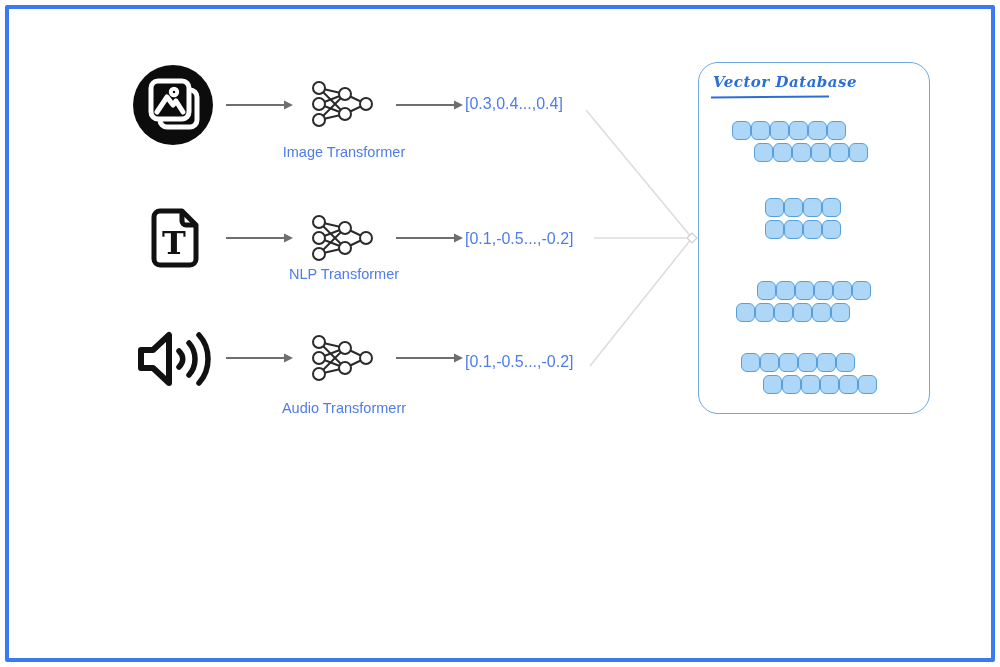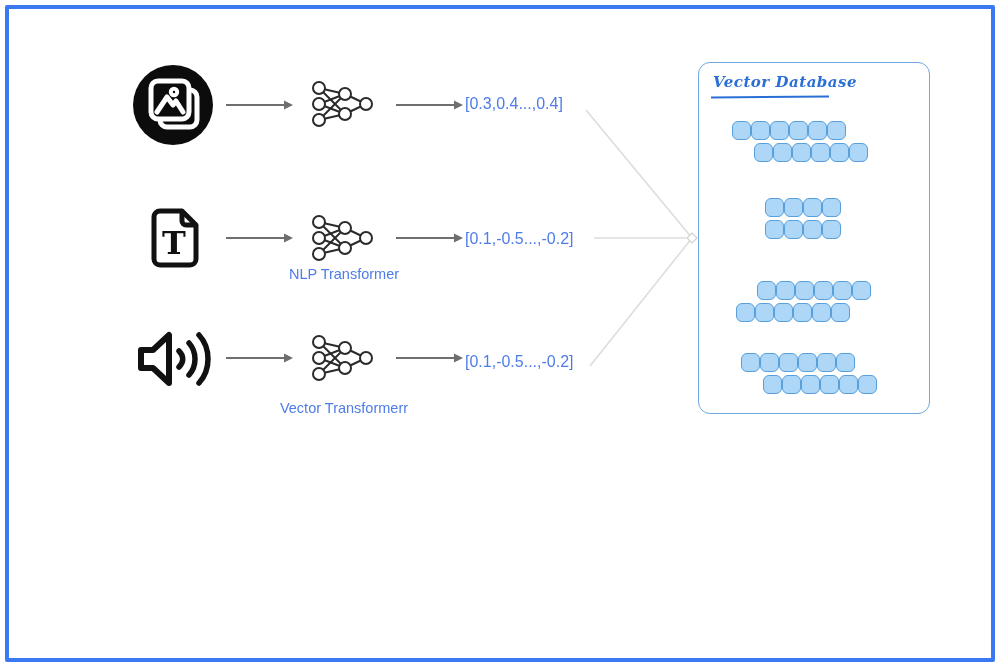--- a/index.html
+++ b/index.html
@@ -52,21 +52,21 @@
   .p-r3-nn  { left:310px; top:334px; }
   .p-r3-lb  { left:249px; top:400px; }
   .p-r3-a2  { left:396px; top:352px; }
   .p-r3-vec { left:465px; top:353px; }
 
   .overlay { position:absolute; left:0; top:0; pointer-events:none; }
 
   .db {
     position:absolute; left:698px; top:62px; width:232px; height:352px;
     border:1.5px solid var(--db-border,#6fa6e3);
-    border-radius:12px;
+    border-radius:20px;
     background:#ffffff;
     padding-left:31px;
   }
   .db-title {
     position:absolute; left:14px; top:10px;
     font-family:"DejaVu Serif", serif;
     font-style:italic; font-weight:bold;
     font-size:15px; letter-spacing:0.5px;
     color:var(--db-title,#2a6fd6);
   }
@@ -132,20 +132,21 @@
       <g stroke="#2a2a2a" stroke-width="2" fill="#ffffff">
         <circle cx="9" cy="8" r="6"></circle>
           <circle cx="9" cy="24" r="6"></circle>
           <circle cx="9" cy="40" r="6"></circle>
         <circle cx="35" cy="14" r="6"></circle>
           <circle cx="35" cy="34" r="6"></circle>
         <circle cx="56" cy="24" r="6"></circle>
       </g>
     </svg>
   </div>
+  <div class="tlabel p-r1-lb">Image Transformer</div>
   <svg class="arrow p-r1-a2" width="68" height="12">
     <line x1="0" y1="6" x2="58" y2="6" stroke="#6e6e6e" stroke-width="2"></line>
     <path d="M58,1.5 L67,6 L58,10.5 z" fill="#6e6e6e"></path>
   </svg>
   <div class="vec p-r1-vec">[0.3,0.4...,0.4]</div>
 
   <div class="src-icon p-r2-src">
     <svg width="54" height="62" viewBox="0 0 54 62">
       <path d="M12,4 h22 l14,14 v34 a6,6 0 0 1 -6,6 h-30 a6,6 0 0 1 -6,-6 v-42 a6,6 0 0 1 6,-6 z" fill="#ffffff" stroke="#111111" stroke-width="5" stroke-linejoin="round"></path>
       <path d="M34,5 v9 a4,4 0 0 0 4,4 h9" fill="none" stroke="#111111" stroke-width="5" stroke-linejoin="round"></path>
@@ -212,21 +213,21 @@
       <g stroke="#2a2a2a" stroke-width="2" fill="#ffffff">
         <circle cx="9" cy="8" r="6"></circle>
           <circle cx="9" cy="24" r="6"></circle>
           <circle cx="9" cy="40" r="6"></circle>
         <circle cx="35" cy="14" r="6"></circle>
           <circle cx="35" cy="34" r="6"></circle>
         <circle cx="56" cy="24" r="6"></circle>
       </g>
     </svg>
   </div>
-  <div class="tlabel p-r3-lb">Vector Transformerr</div>
+  <div class="tlabel p-r3-lb">Audio Transformerr</div>
   <svg class="arrow p-r3-a2" width="68" height="12">
     <line x1="0" y1="6" x2="58" y2="6" stroke="#6e6e6e" stroke-width="2"></line>
     <path d="M58,1.5 L67,6 L58,10.5 z" fill="#6e6e6e"></path>
   </svg>
   <div class="vec p-r3-vec">[0.1,-0.5...,-0.2]</div>
 
   <div class="db">
     <div class="db-title">Vector Database</div>
     <div class="db-underline"></div>
     <div id="clusters">

